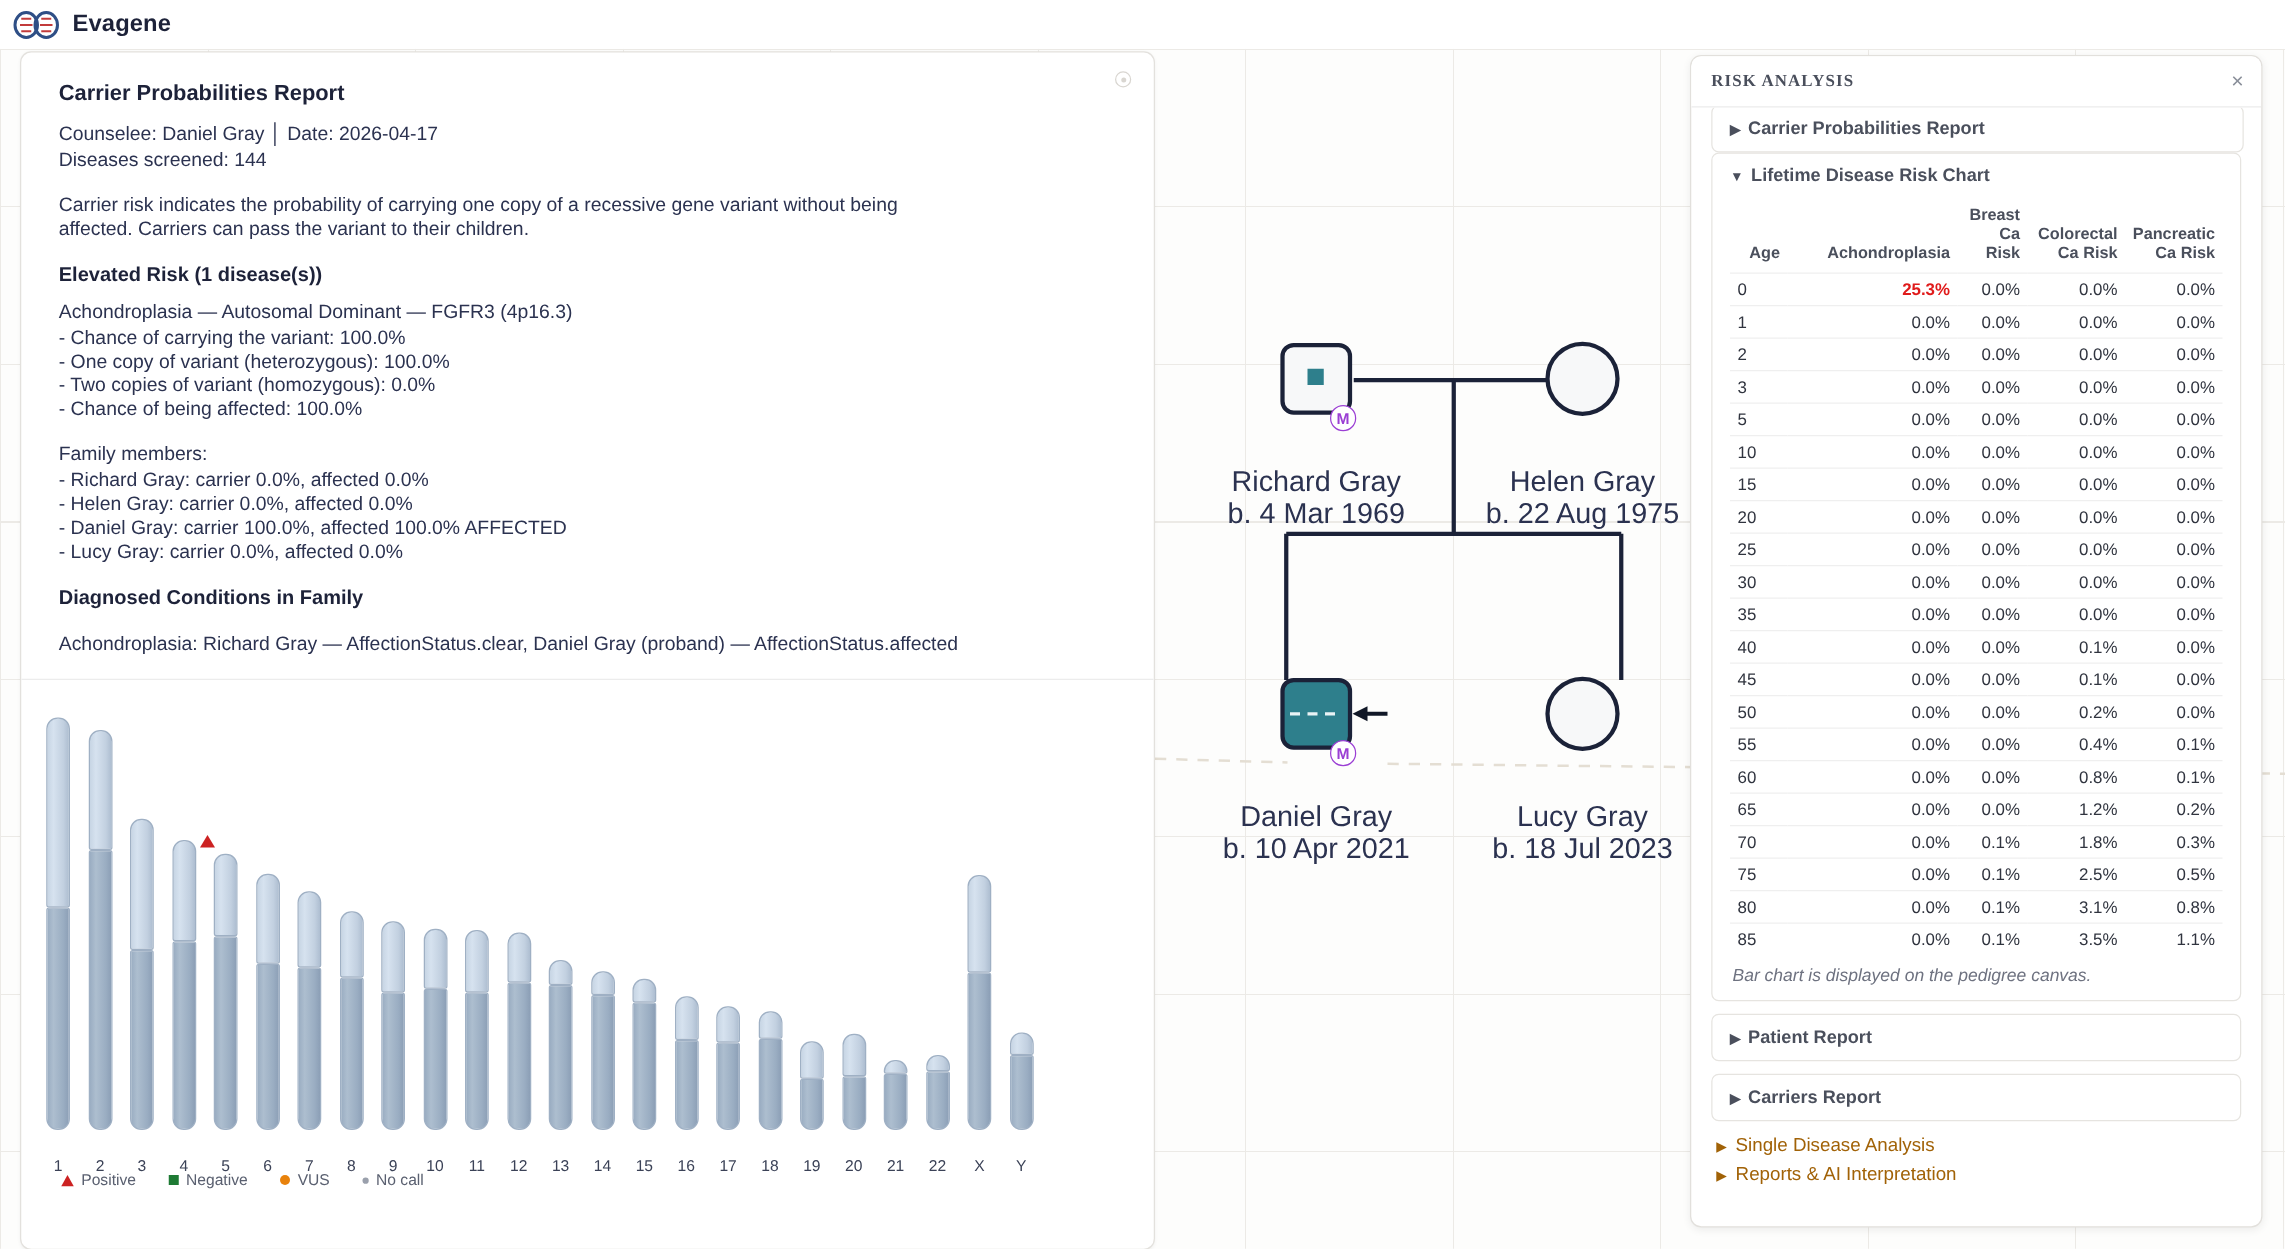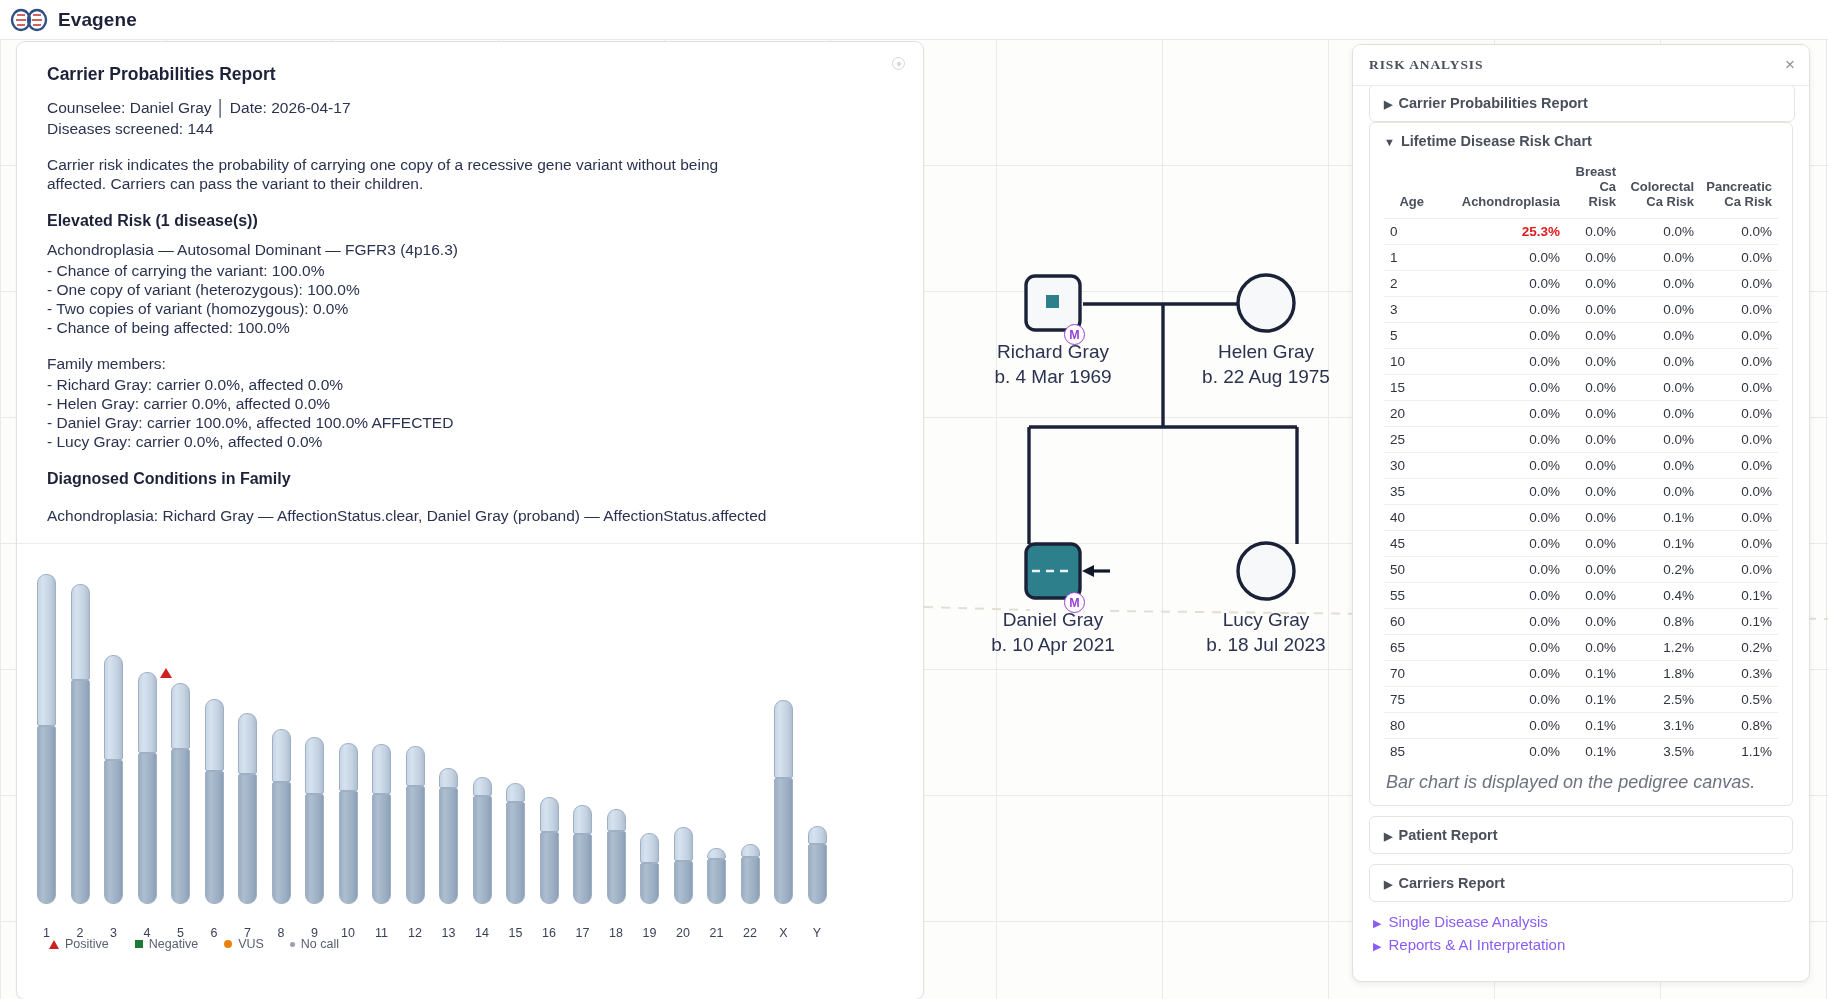--- a/index.html
+++ b/index.html
@@ -77,22 +77,22 @@
   }
   .leg { display: flex; align-items: center; gap: 6px; }
   .leg-tri { width:0;height:0;border-left:5px solid transparent;border-right:5px solid transparent;border-bottom:9px solid #cc2222;}
   .leg-sq { width: 8px; height: 8px; background: #1e7a34; }
   .leg-circ { width: 8px; height: 8px; border-radius: 50%; background: #e8820c; }
   .leg-dot { width: 5px; height: 5px; border-radius: 50%; background: #9aa0ac; }
 
   
   #pedigree { position: absolute; left: 0; top: 0; width: 1828px; height: 960px; pointer-events: none; }
   .ped-label {
-    position: absolute; text-align: center; font-size: 19px;
-    color: #2b3250; line-height: 25px; width: 260px;
+    position: absolute; text-align: center; font-size: 23px;
+    color: #2b3250; line-height: 25px; width: 260px; margin-top: 34px;
   }
   .ped-badge {
     position: absolute; width: 21px; height: 21px; border-radius: 50%;
     border: 1.6px solid #9b3fd4; background: #ffffff; color: #9b3fd4;
     font-size: 12.5px; font-weight: 600; display: flex; align-items: center; justify-content: center;
   }
 
   
   #risk-panel {
     position: absolute; right: 18px; top: 44px; width: 458px; height: 938px;
@@ -107,36 +107,36 @@
   #rp-close { position: absolute; right: 14px; top: 10px; font-size: 17px; color: #8a8f9a; cursor: pointer; }
   #rp-body { position: relative; height: 897px; overflow: hidden; padding: 0 16px; }
 
   .acc {
     border: 1px solid #e6e4e0; border-radius: 6px; background: #fff;
     padding: 10px 14px; margin-top: 10px;
   }
   .acc-head { font-size: 14.5px; font-weight: 700; color: #4a4f5c; }
   .acc-head .caret { font-size: 11px; margin-right: 6px; }
   #acc-carrier { position: absolute; left: 16px; top: -12px; width: 426px; }
-  .note { font-size: 18px; font-style: italic; color: #6e7280; padding: 8px 2px 2px; }
+  .note { font-size: 14px; font-style: italic; color: #6e7280; padding: 8px 2px 2px; }
 
   table.risk { width: 100%; border-collapse: collapse; margin-top: 10px; }
   table.risk th {
     font-size: 13px; font-weight: 700; color: #4a4f5c; text-align: right;
     padding: 5px 6px 9px; vertical-align: bottom; line-height: 15px;
   }
   table.risk th.age { text-align: right; width: 46px; }
   table.risk td {
     font-size: 13.5px; color: #30343f; text-align: right;
     padding: 5px 6px; border-top: 1px solid #efefef;
   }
   table.risk td.age { text-align: left; color: #30343f; }
   table.risk td.hot { color: #e01b1b; font-weight: 700; }
 
-  .plain-row { font-size: 15px; color: #8b5cf6; padding: 3px 4px; }
+  .plain-row { font-size: 15px; color: #a16207; padding: 3px 4px; }
   .plain-row .caret { font-size: 11px; margin-right: 7px; }
 </style>
 </head>
 <body>
 
 <div id="topbar">
   <span id="logo">
     <svg width="38" height="26" viewBox="0 0 38 26">
       <g fill="none" stroke="#2f4f86" stroke-width="2.4">
         <ellipse cx="11" cy="13" rx="9" ry="10"></ellipse>

